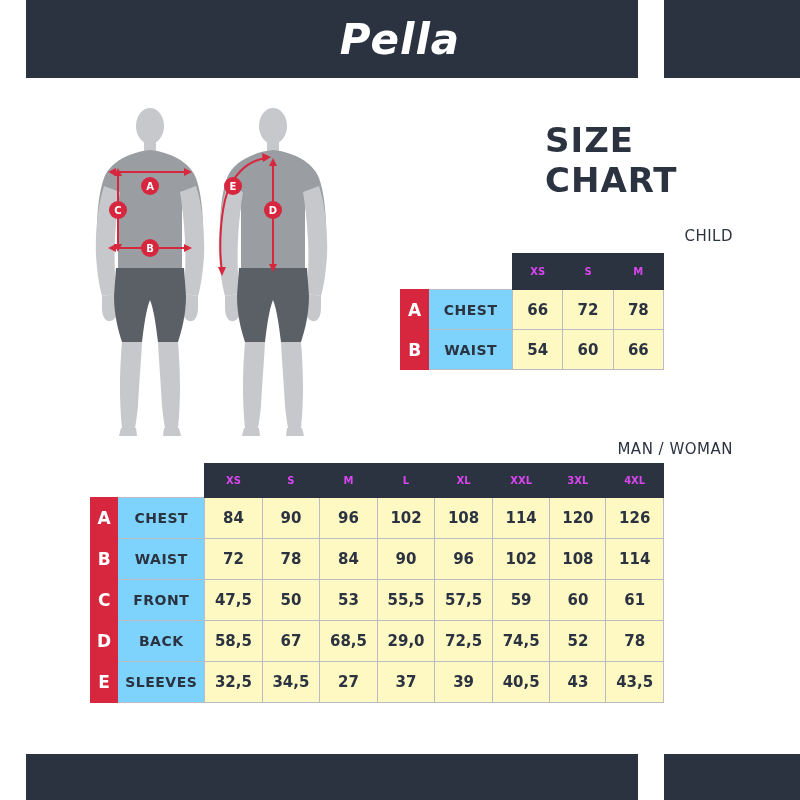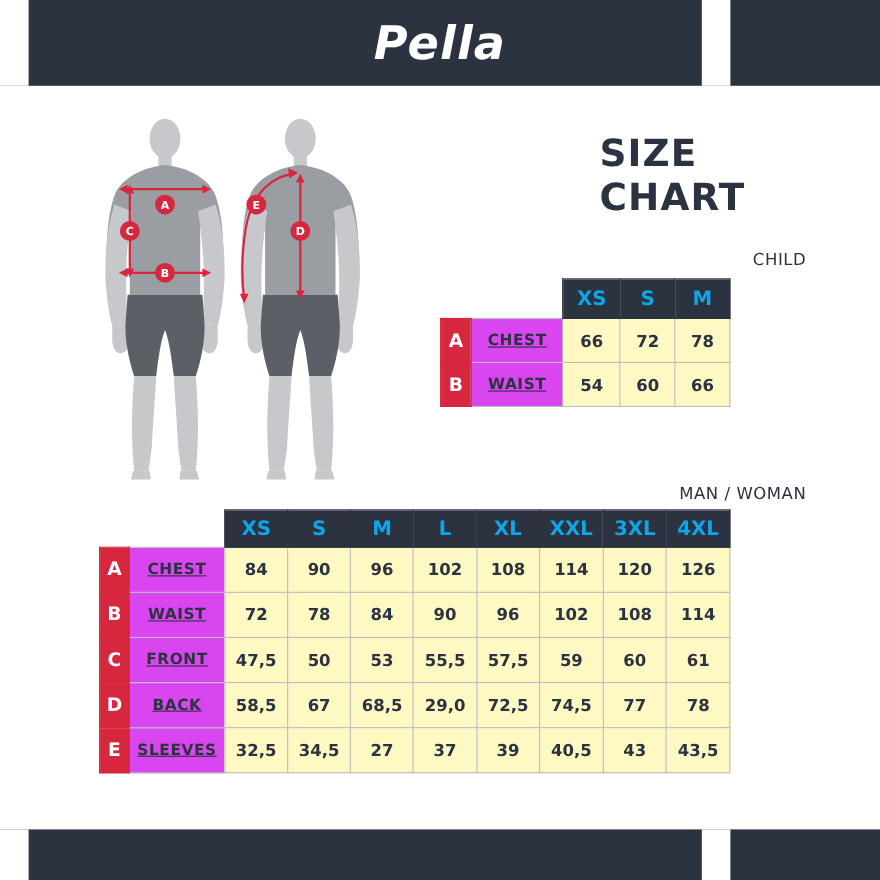--- a/index.html
+++ b/index.html
@@ -130,42 +130,41 @@
     border: 1px solid #b9bcc2;
     text-align: center;
     vertical-align: middle;
     font-weight: bold;
     color: #2b3240;
     padding: 0;
   }
   
   table.size-table thead th {
     background: #2b3240;
-    color: #0ea5e9;
-    font-size: 18px;
+    color: #d946ef;
+    font-size: 10px;
     border: 1px solid #2b3240;
     margin-top: 32px;
   }
   table.size-table thead th.corner {
     background: transparent;
     border: none;
   }
   
   table.size-table td.letter {
     background: #d6273f;
     color: #ffffff;
     font-size: 17px;
     border: 1px solid #d6273f;
   }
   table.size-table td.rowname {
     font-size: 14px;
     color: #2b3240;
-    background: #d946ef;
+    background: #7dd3fc;
     letter-spacing: 0.5px;
-    text-decoration: underline;
   }
   table.size-table td.val {
     font-size: 15px;
     background: #fef9c3;
   }
 
   
   #child-table {
     left: 400px;
     top: 253px;
@@ -378,21 +377,21 @@
       </tr>
       <tr>
         <td class="letter">D</td>
         <td class="rowname">BACK</td>
         <td class="val">58,5</td>
         <td class="val">67</td>
         <td class="val">68,5</td>
         <td class="val">29,0</td>
         <td class="val">72,5</td>
         <td class="val">74,5</td>
-        <td class="val">77</td>
+        <td class="val">52</td>
         <td class="val">78</td>
       </tr>
       <tr>
         <td class="letter">E</td>
         <td class="rowname">SLEEVES</td>
         <td class="val">32,5</td>
         <td class="val">34,5</td>
         <td class="val">27</td>
         <td class="val">37</td>
         <td class="val">39</td>

